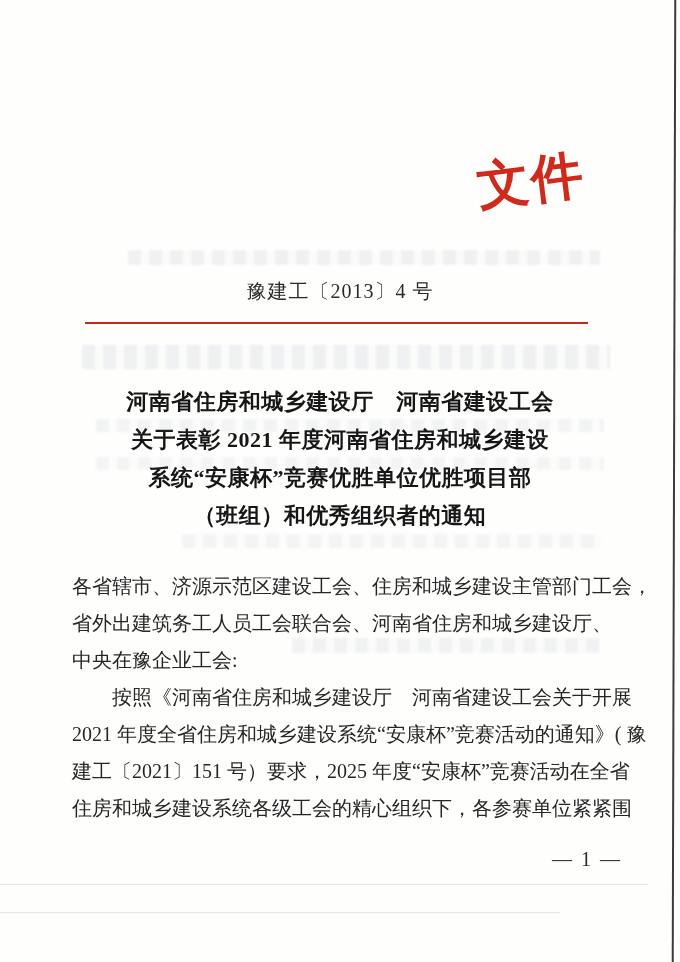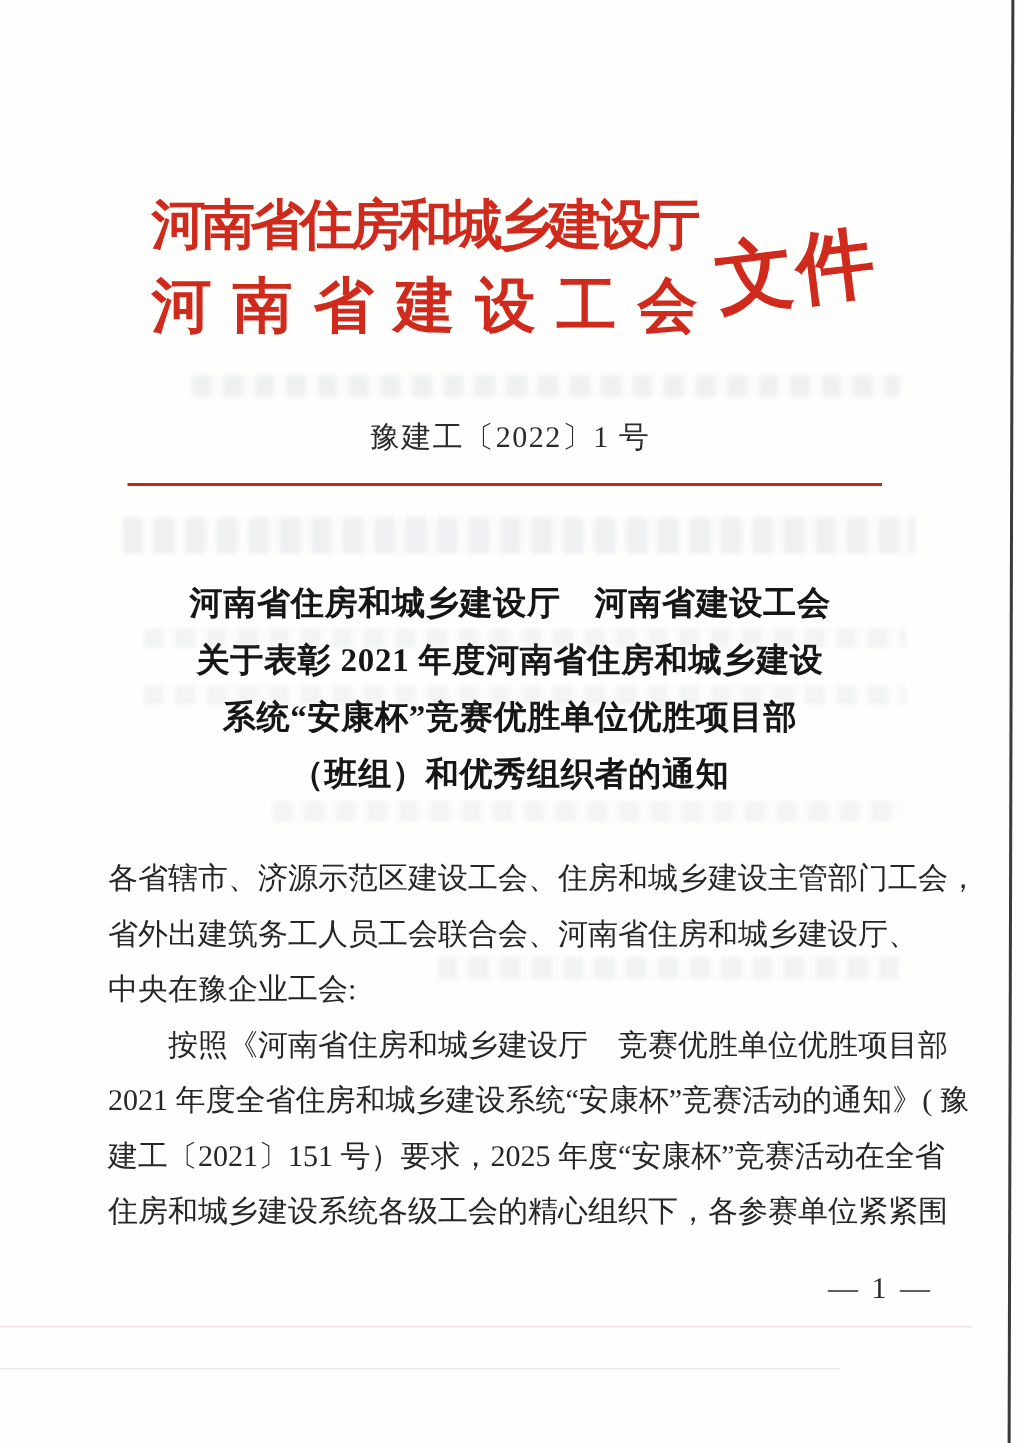--- a/index.html
+++ b/index.html
@@ -137,51 +137,39 @@
   .faint-hline {
     position: absolute;
     height: 1px;
   }
 </style>
 </head>
 <body>
 
 <div class="paper">
 
-  <div class="letterhead">
-    <div class="org-line1">河南省住房和城乡建设厅</div>
-    <div class="org-line2">
-        <span>河</span>
-        <span>南</span>
-        <span>省</span>
-        <span>建</span>
-        <span>设</span>
-        <span>工</span>
-        <span>会</span>
-      </div>
-  </div>
 
   <div class="doc-type">文件</div>
 
-  <div class="doc-number">豫建工〔2022〕1 号</div>
+  <div class="doc-number">豫建工〔2013〕4 号</div>
 
   <div class="red-rule"></div>
 
   <div class="doc-title">
     <div>河南省住房和城乡建设厅　河南省建设工会</div>
     <div>关于表彰 2021 年度河南省住房和城乡建设</div>
     <div>系统“安康杯”竞赛优胜单位优胜项目部</div>
     <div>（班组）和优秀组织者的通知</div>
   </div>
 
   <div class="doc-body">
     <div class="body-line">各省辖市、济源示范区建设工会、住房和城乡建设主管部门工会，</div>
     <div class="body-line">省外出建筑务工人员工会联合会、河南省住房和城乡建设厅、</div>
     <div class="body-line short">中央在豫企业工会:</div>
-    <div class="body-line indent">按照《河南省住房和城乡建设厅　竞赛优胜单位优胜项目部</div>
+    <div class="body-line indent">按照《河南省住房和城乡建设厅　河南省建设工会关于开展</div>
     <div class="body-line">2021 年度全省住房和城乡建设系统“安康杯”竞赛活动的通知》( 豫</div>
     <div class="body-line">建工〔2021〕151 号）要求，2025 年度“安康杯”竞赛活动在全省</div>
     <div class="body-line">住房和城乡建设系统各级工会的精心组织下，各参赛单位紧紧围</div>
   </div>
 
   <div class="page-number">— 1 —</div>
 
   <div class="ghost" style="top:250px; left:128px; width:472px; height:15px; opacity:.55;"></div>
   <div class="ghost" style="top:345px; left:82px; width:528px; height:24px; opacity:.6;"></div>
   <div class="ghost" style="top:419px; left:96px; width:508px; height:13px; opacity:.45;"></div>

